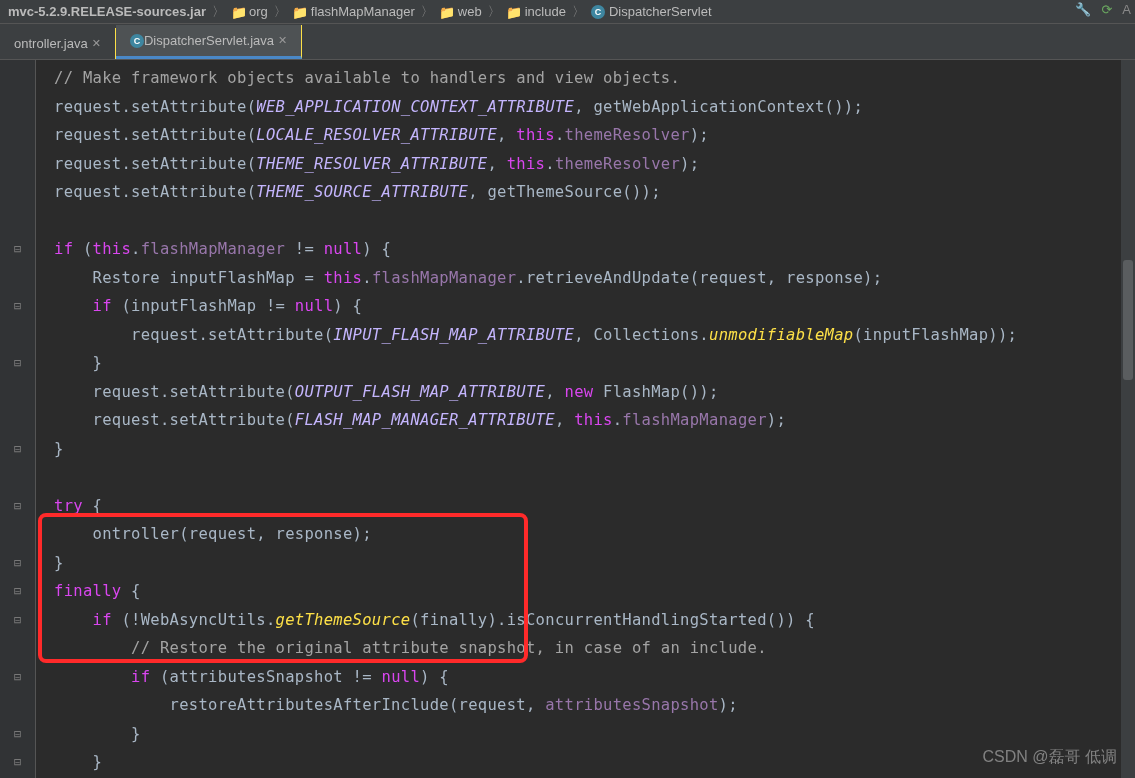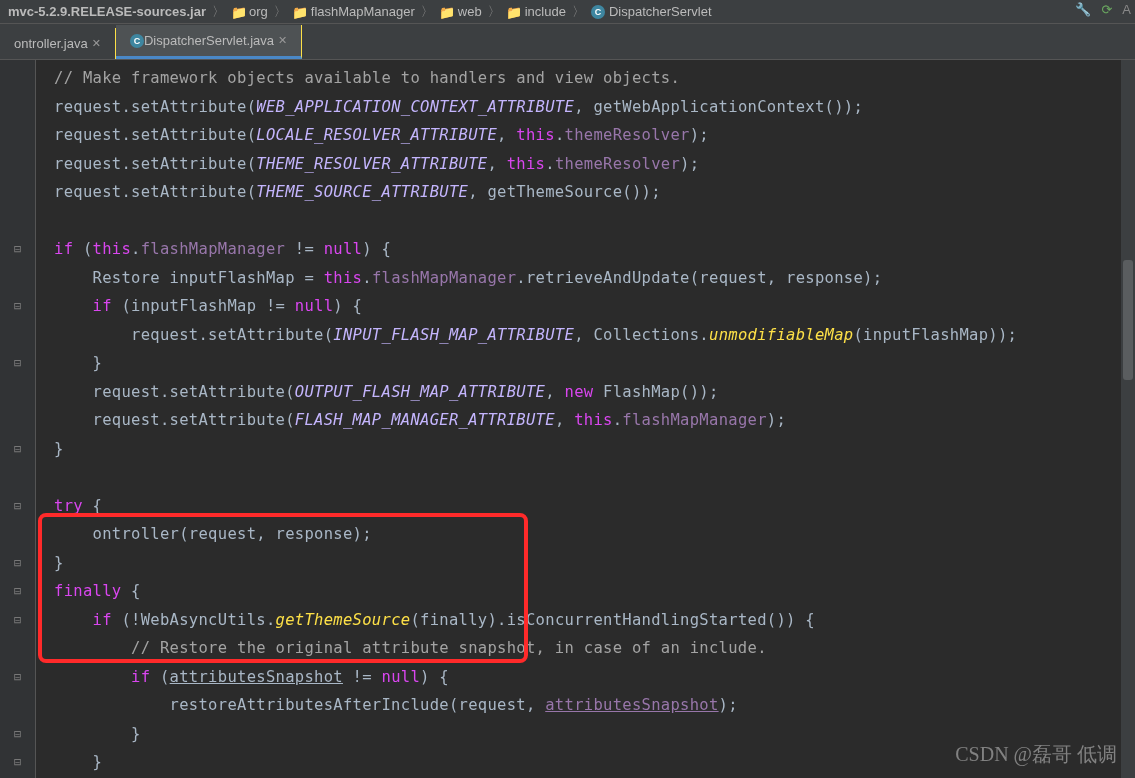--- a/index.html
+++ b/index.html
@@ -105,21 +105,21 @@
       letter-spacing: 0.3px;
       white-space: pre;
       flex: 1;
       position: relative;
     }
     .comment { color: #a3a3a3; }
     .kw { color: #d946ef; }
     .field { color: #9876aa; }
     .const { color: #c4b5fd; font-style: italic; }
     .method-static { color: #fde047; font-style: italic; }
-    .underline { text-decoration: underline; }
+    .underline { }
     .highlight-box {
       position: absolute;
       border: 4px solid #ff2a2a;
       border-radius: 8px;
       pointer-events: none;
       left: 38px;
       top: 453px;
       width: 490px;
       height: 150px;
     }
@@ -149,22 +149,22 @@
       align-items: center;
       color: #888;
       font-size: 13px;
       font-family: sans-serif;
     }
     .watermark {
       position: absolute;
       bottom: 10px;
       right: 18px;
       color: rgba(200,200,200,0.55);
-      font-size: 20px;
-      font-family: Liberation Serif, serif;
+      font-size: 16px;
+      font-family: Liberation Sans, sans-serif;
       margin-top: 38px;
     }
   </style>
 </head>
 <body>
 
 <div class="breadcrumbs">
   <span class="breadcrumb-item">
       <b>mvc-5.2.9.RELEASE-sources.jar</b>
     </span>

